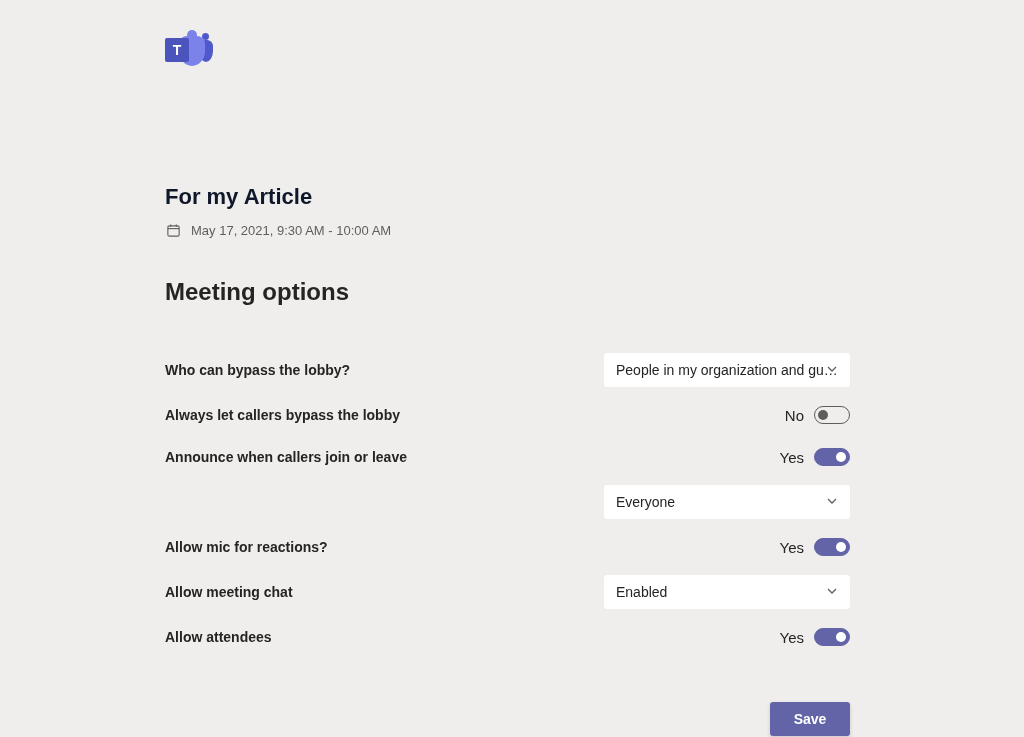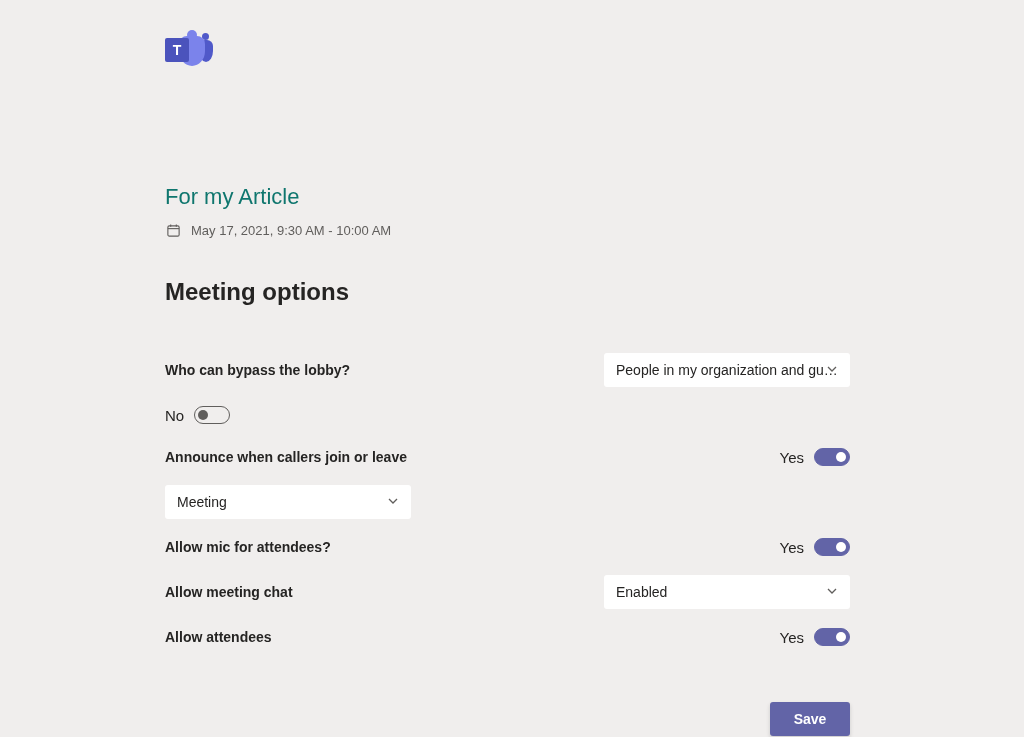--- a/index.html
+++ b/index.html
@@ -77,22 +77,22 @@
       position: absolute;
       left: 37px;
       top: 3px;
       width: 7px;
       height: 7px;
       background: #5059c9;
       border-radius: 50%;
     }
     .meeting-title {
       font-size: 22px;
-      font-weight: 400;
-      color: #0f766e;
+      font-weight: 700;
+      color: #0f172a;
       margin-bottom: 12px;
       margin-top: 37px;
     }
     .meta-row {
       display: flex;
       align-items: flex-end;
       gap: 10px;
       font-size: 13px;
       color: #605e5c;
       margin-bottom: 8px;
@@ -111,21 +111,21 @@
       color: #252423;
       margin-top: 40px;
       margin-bottom: 40px;
     }
     .options {
       width: 685px;
     }
     .option-row {
       display: flex;
       align-items: center;
-      justify-content: flex-start;
+      justify-content: flex-end;
       min-height: 42px;
       font-size: 14px;
       color: #252423;
     }
     .option-row.select-row {
       min-height: 48px;
     }
     .option-label {
       font-weight: 600;
       flex: 1;
@@ -258,47 +258,48 @@
         <span>People in my organization and gu…</span>
         <span class="chevron">
           <svg width="12" height="12" viewBox="0 0 12 12" fill="none" stroke="currentColor" stroke-width="1.3">
               <path d="M2 4 L6 8 L10 4"></path>
             </svg>
         </span>
       </div>
     </div>
 
     <div class="option-row">
+      <span class="option-label">Always let callers bypass the lobby</span>
       <div class="toggle-wrap">
         <span class="toggle-label">No</span>
         <span class="toggle off"></span>
       </div>
     </div>
 
     <div class="option-row">
       <span class="option-label">Announce when callers join or leave</span>
       <div class="toggle-wrap">
         <span class="toggle-label">Yes</span>
         <span class="toggle on"></span>
       </div>
     </div>
 
     <div class="option-row select-row">
       <div class="select-control">
-        <span>Meeting</span>
+        <span>Everyone</span>
         <span class="chevron">
           <svg width="12" height="12" viewBox="0 0 12 12" fill="none" stroke="currentColor" stroke-width="1.3">
               <path d="M2 4 L6 8 L10 4"></path>
             </svg>
         </span>
       </div>
     </div>
 
     <div class="option-row">
-      <span class="option-label">Allow mic for attendees?</span>
+      <span class="option-label">Allow mic for reactions?</span>
       <div class="toggle-wrap">
         <span class="toggle-label">Yes</span>
         <span class="toggle on"></span>
       </div>
     </div>
 
     <div class="option-row select-row">
       <span class="option-label">Allow meeting chat</span>
       <div class="select-control">
         <span>Enabled</span>

